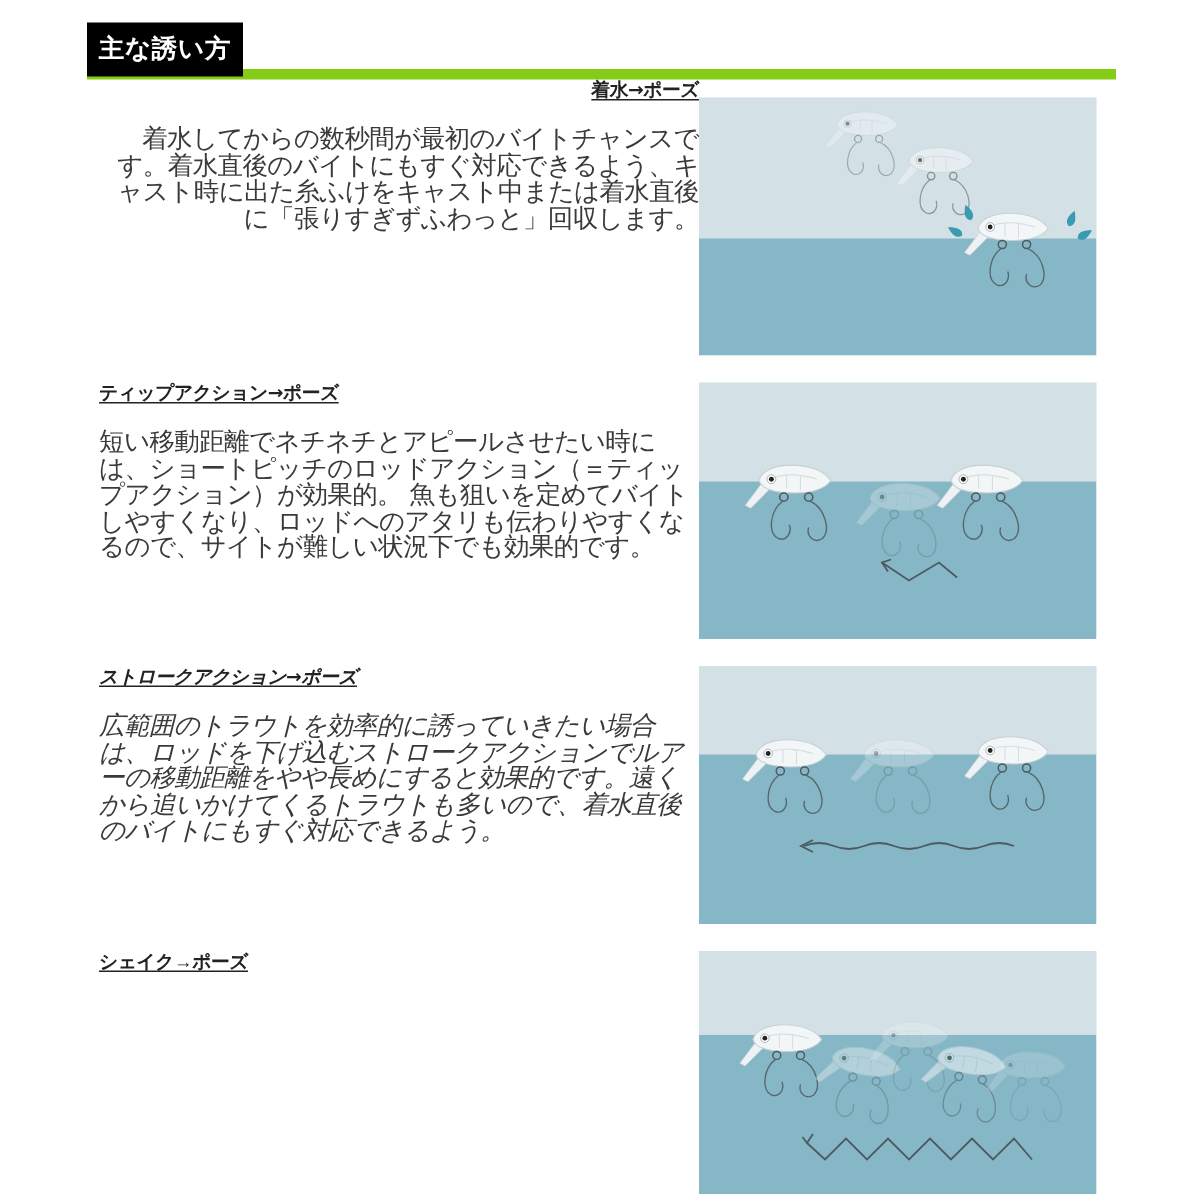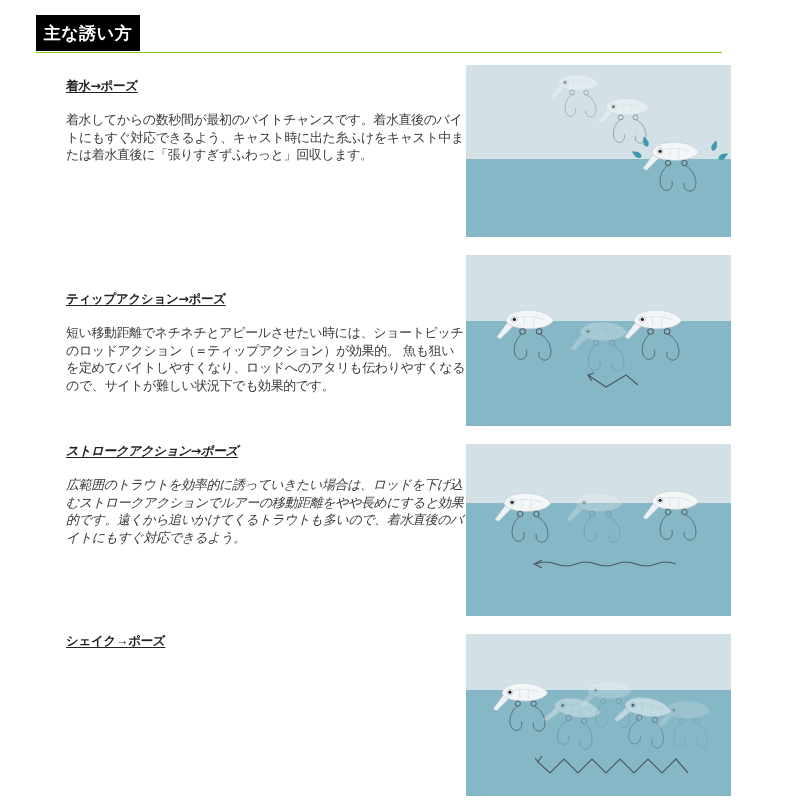--- a/index.html
+++ b/index.html
@@ -2,38 +2,38 @@
 <html><head>
   <meta charset="utf-8">
   <style>
     html, body { margin: 0; padding: 0; background: #ffffff; }
     body {
       width: 800px; height: 800px; position: relative; overflow: hidden;
       font-family: "DejaVu Sans", "Liberation Sans", sans-serif;
       color: #333333;
     }
     .section-header {
-      position: absolute; left: 36px; top: 15px; width: 686px; height: 38px;
-      border-bottom: 1px solid #84cc16; box-sizing: border-box;
+      position: absolute; left: 58px; top: 15px; width: 686px; height: 38px;
+      border-bottom: 7px solid #84cc16; box-sizing: border-box;
     }
     .section-header .title-box {
       position: absolute; left: 0; top: 0; height: 36px; width: 104px;
       background: #000000; color: #ffffff; font-weight: bold;
       font-size: 17px; line-height: 36px; text-align: center; letter-spacing: 0.5px;
     }
     .method {
       position: absolute; left: 66px; width: 400px;
     }
     .method-title {
       font-size: 12.5px; font-weight: bold; color: #222;
       text-decoration: underline; text-underline-offset: 2px;
       margin: 0; height: 18px; line-height: 18px; letter-spacing: -0.3px;
     }
     .method-desc {
-      margin: 16px 0 0 0; font-size: 13px; line-height: 17.5px; color: #3a3a3a;
+      margin: 16px 0 0 0; font-size: 17px; line-height: 17.5px; color: #3a3a3a;
       width: 400px; letter-spacing: -0.4px;
     }
     .panel {
       position: absolute; left: 466px; width: 265px; overflow: hidden;
       background: #d3e1e7;
     }
     .panel svg { display: block; width: 265px; }
   </style>
 </head>
 <body>
@@ -60,21 +60,21 @@
 
       <path d="M17,23 C8,30 6,46 14,50 C20,52 24,46 22,40" fill="none" stroke="#58666c" stroke-width="1"></path>
       <path d="M37,23 C48,28 52,44 46,50 C40,54 34,48 36,42" fill="none" stroke="#58666c" stroke-width="1"></path>
     </g>
     <g id="drop">
       <path d="M0,-7 C3,-2 4,2 0,4 C-4,2 -3,-2 0,-7 Z" fill="#3a9ab0"></path>
     </g>
   </defs>
 </svg>
 
-<div class="method" style="top:77px;">
+<div class="method" style="top:51px;text-align:right;">
   <h3 class="method-title">着水→ポーズ</h3>
   <p class="method-desc">着水してからの数秒間が最初のバイトチャンスです。着水直後のバイトにもすぐ対応できるよう、キャスト時に出た糸ふけをキャスト中または着水直後に「張りすぎずふわっと」回収します。</p>
 </div>
 <div class="panel" style="top:65px;height:172px;">
   <svg viewBox="0 0 265 172" height="172">
     <rect x="0" y="0" width="265" height="94" fill="#d3e1e7"></rect>
     <rect x="0" y="94" width="265" height="78" fill="#85b7c6"></rect>
     <g opacity="0.45" transform="translate(92,12) scale(0.78)">
         <use href="#lure"></use>
       </g>
@@ -86,21 +86,21 @@
       </g>
     <g>
       <use href="#drop" transform="translate(180,78) rotate(-20)"></use>
       <use href="#drop" transform="translate(172,90) rotate(-60)"></use>
       <use href="#drop" transform="translate(248,82) rotate(20)"></use>
       <use href="#drop" transform="translate(256,92) rotate(60)"></use>
     </g>
   </svg>
 </div>
 
-<div class="method" style="top:253px;margin-top:37px;">
+<div class="method" style="top:253px;">
   <h3 class="method-title">ティップアクション→ポーズ</h3>
   <p class="method-desc">短い移動距離でネチネチとアピールさせたい時には、ショートピッチのロッドアクション（＝ティップアクション）が効果的。 魚も狙いを定めてバイトしやすくなり、ロッドへのアタリも伝わりやすくなるので、サイトが難しい状況下でも効果的です。</p>
 </div>
 <div class="panel" style="top:255px;height:171px;">
   <svg viewBox="0 0 265 171" height="171">
     <rect x="0" y="0" width="265" height="66" fill="#d3e1e7"></rect>
     <rect x="0" y="66" width="265" height="105" fill="#85b7c6"></rect>
     <g transform="translate(40,58) scale(0.92)">
         <use href="#lure"></use>
       </g>

